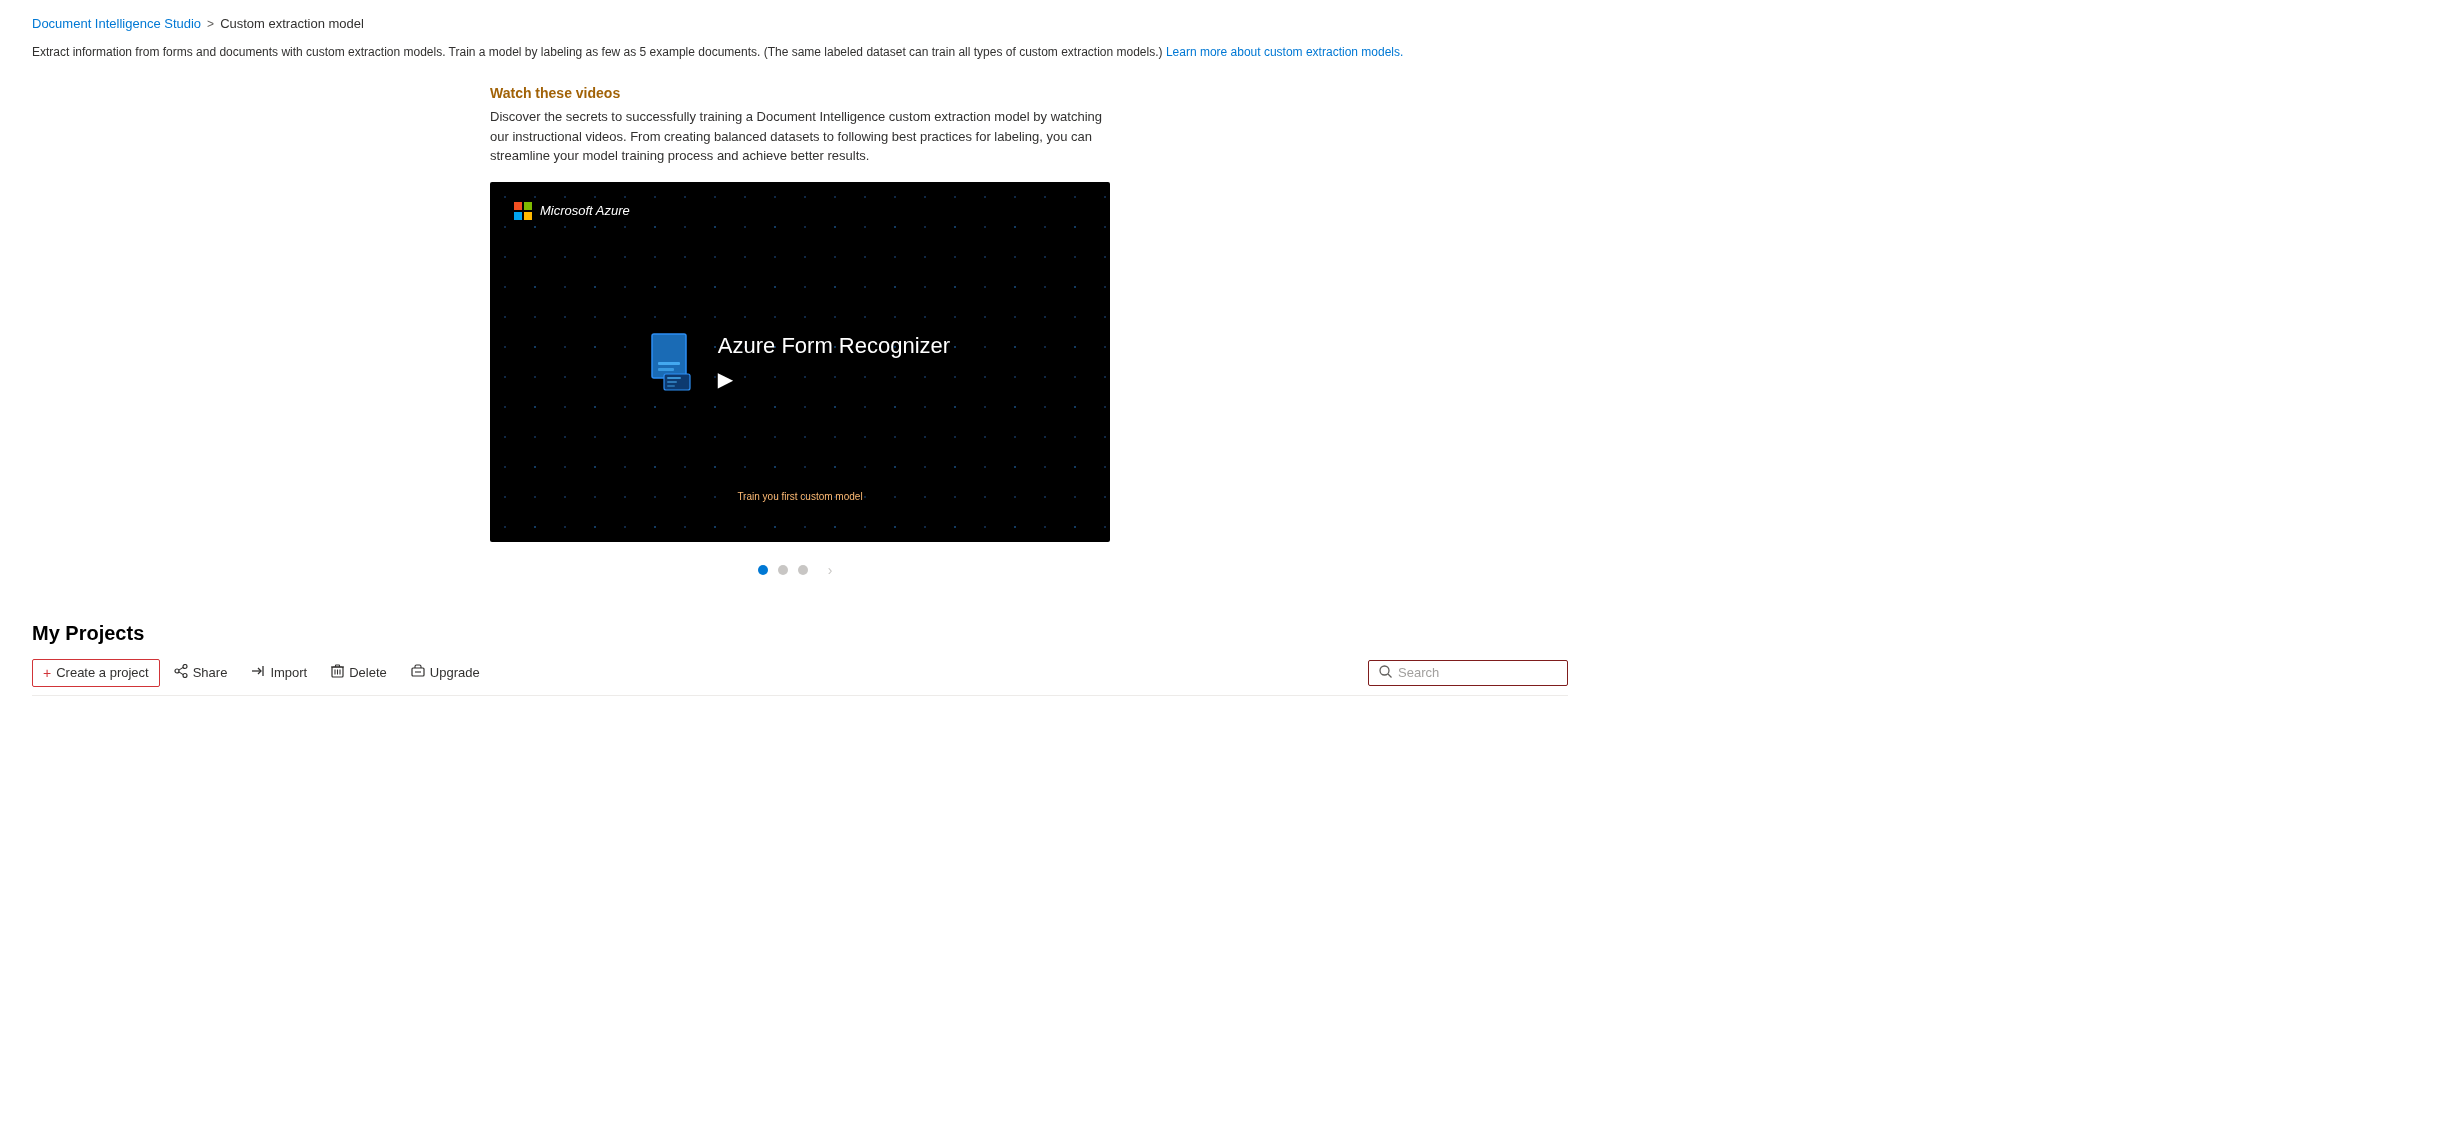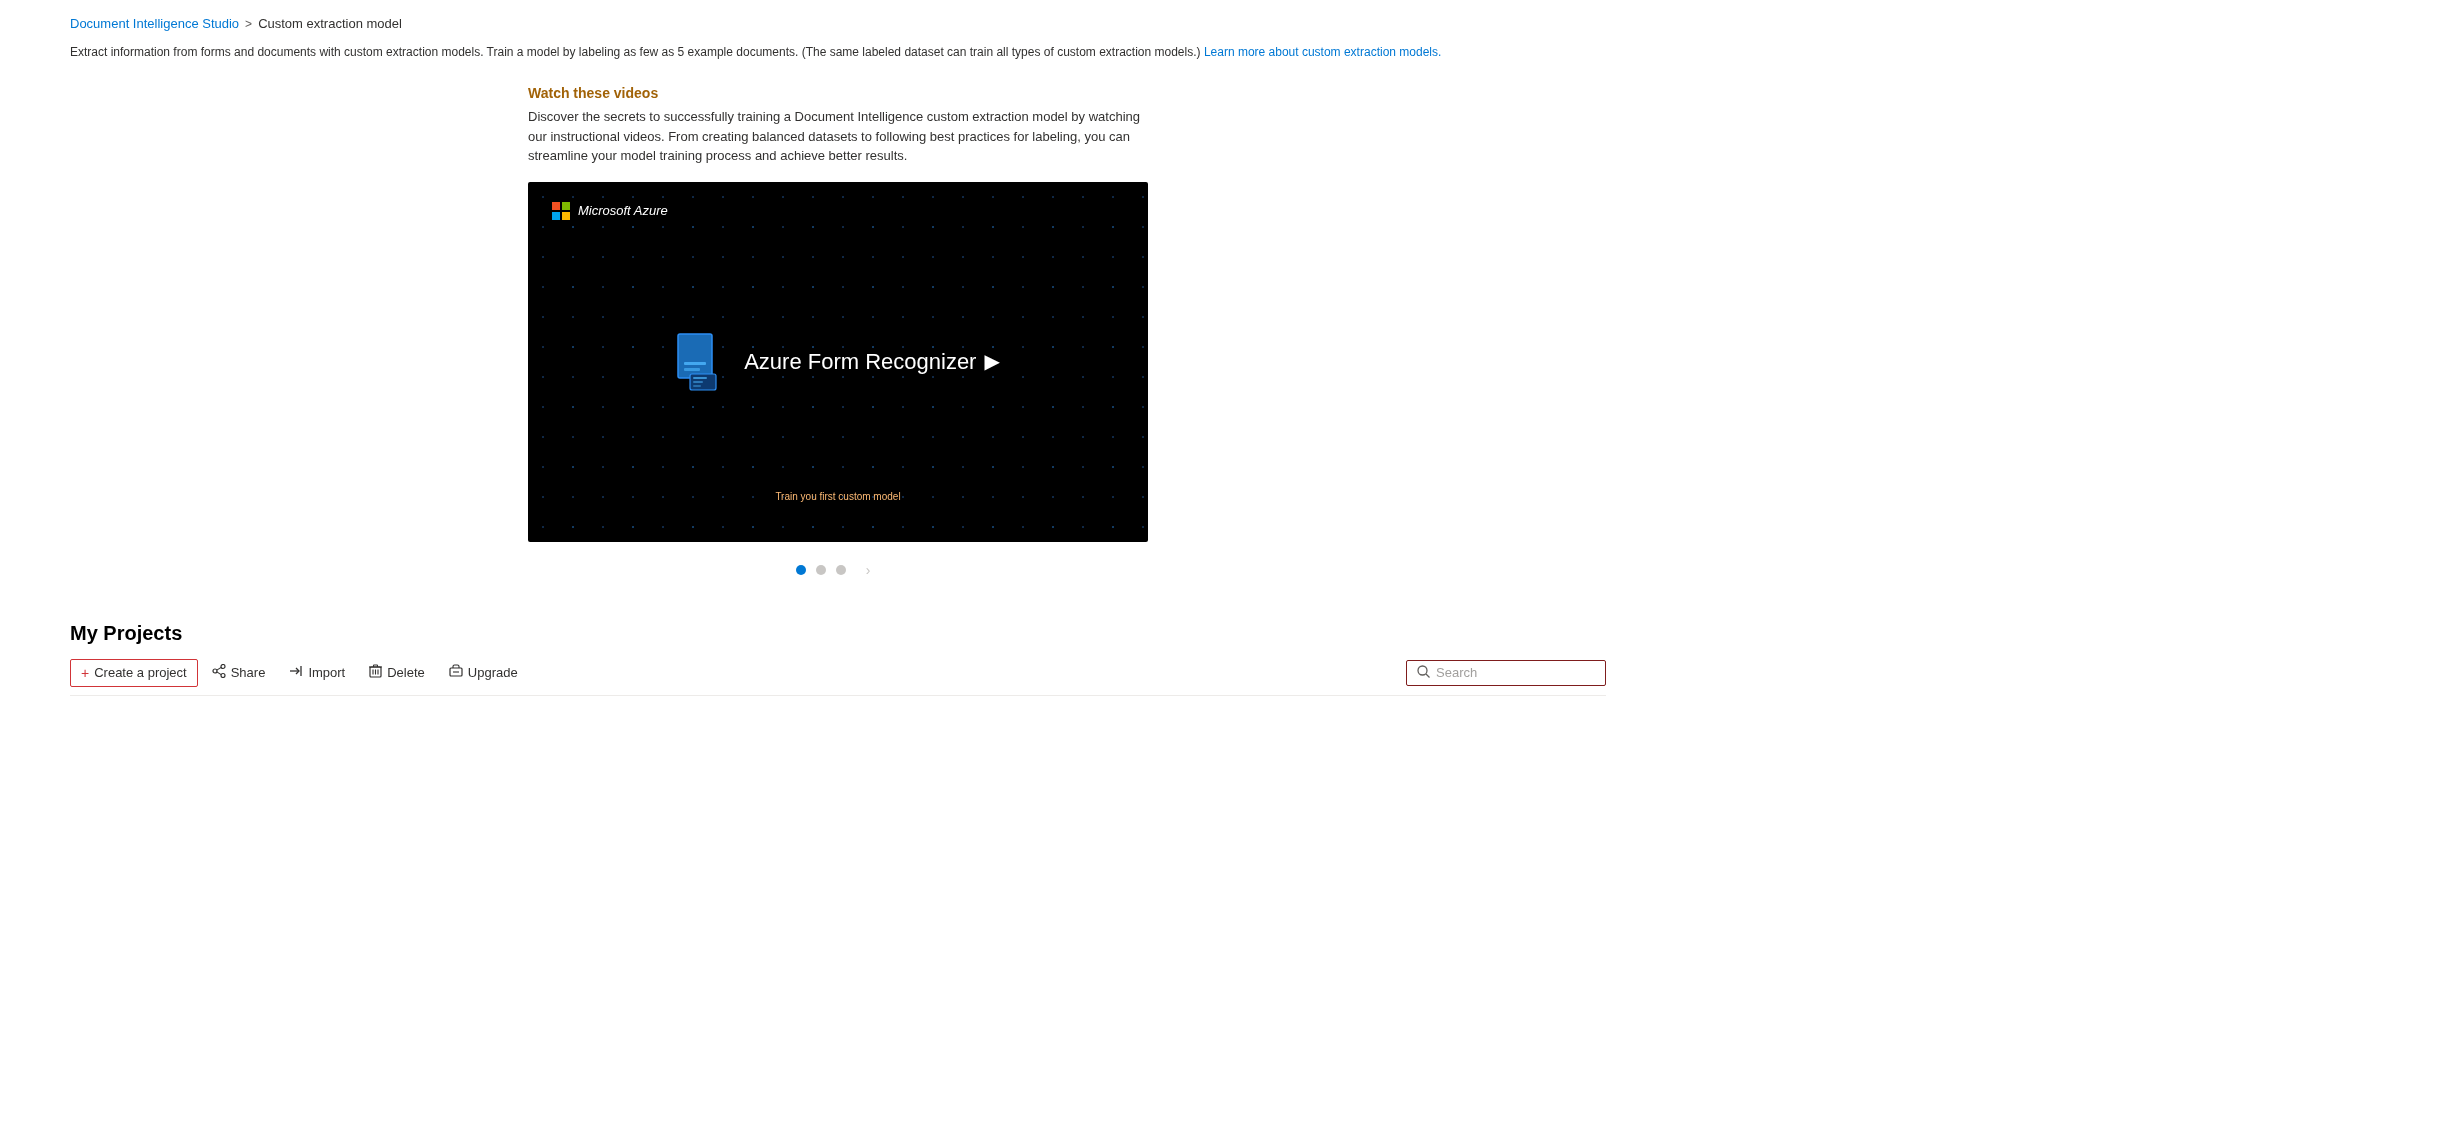--- a/index.html
+++ b/index.html
@@ -6,21 +6,20 @@
     body {
       font-family: 'Segoe UI', -apple-system, BlinkMacSystemFont, sans-serif;
       font-size: 14px;
       color: #323130;
       background: #fff;
       min-height: 100vh;
     }
     .page-container {
       max-width: 1600px;
       padding: 16px 32px 32px 32px;
-      margin-left: 38px;
     }
     .breadcrumb {
       display: flex;
       align-items: center;
       gap: 6px;
       margin-bottom: 12px;
       font-size: 13px;
     }
     .breadcrumb-link {
       color: #0078d4;
@@ -306,21 +305,21 @@
             <svg viewBox="0 0 48 60" fill="none" xmlns="http://www.w3.org/2000/svg">
               <rect x="2" y="2" width="34" height="44" rx="2" fill="#1a6bb5" stroke="#2d8ff5" stroke-width="1.5"></rect>
               <rect x="8" y="30" width="22" height="3" rx="1" fill="#4db8ff" opacity="0.8"></rect>
               <rect x="8" y="36" width="16" height="3" rx="1" fill="#4db8ff" opacity="0.6"></rect>
               <rect x="14" y="42" width="26" height="16" rx="2" fill="#0d3a70" stroke="#2d8ff5" stroke-width="1.2"></rect>
               <rect x="17" y="45" width="14" height="2" rx="1" fill="#4db8ff" opacity="0.7"></rect>
               <rect x="17" y="49" width="10" height="2" rx="1" fill="#4db8ff" opacity="0.5"></rect>
               <rect x="17" y="53" width="8" height="2" rx="1" fill="#4db8ff" opacity="0.4"></rect>
             </svg>
           </div>
-          <div style="display:flex;flex-direction:row;align-items:flex-start;gap:8px;">
+          <div style="display:flex;flex-direction:column;align-items:flex-start;gap:8px;">
             <span class="video-title-text">Azure Form Recognizer</span>
             <span class="play-button">▶</span>
           </div>
         </div>
       </div>
 
       <div class="video-subtitle">Train you first custom model</div>
     </div>
 
     <div class="carousel-dots">

